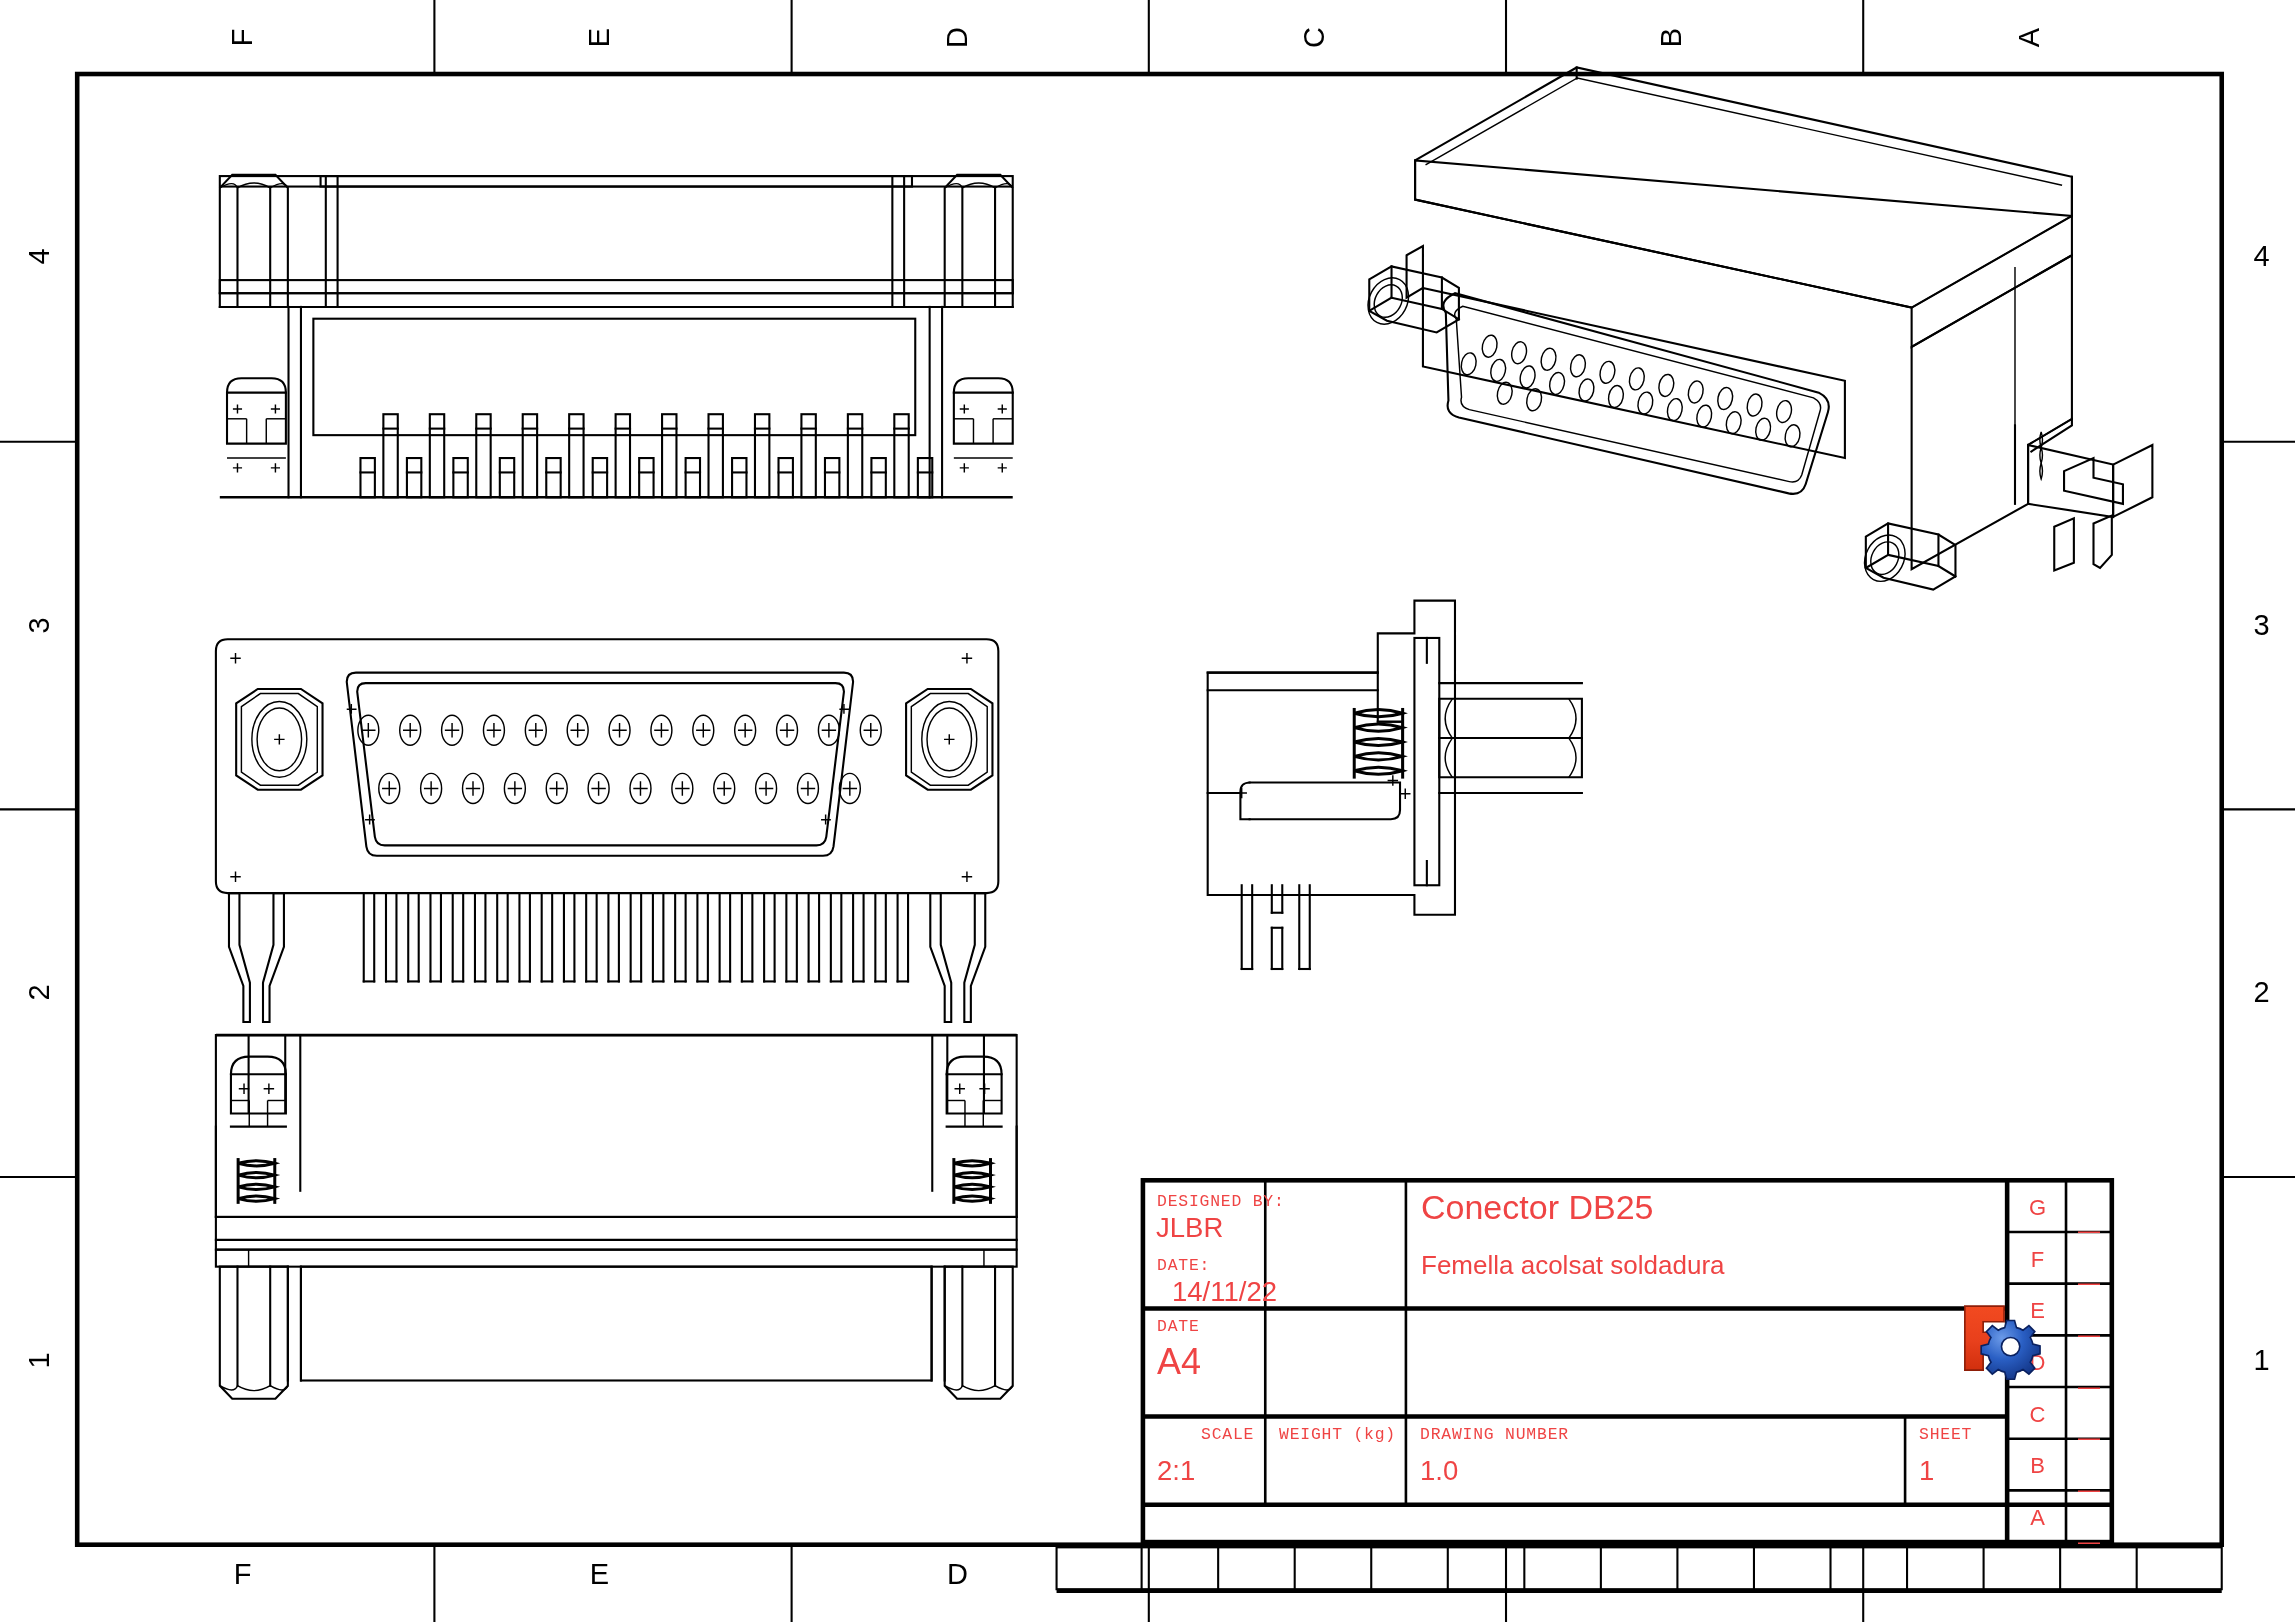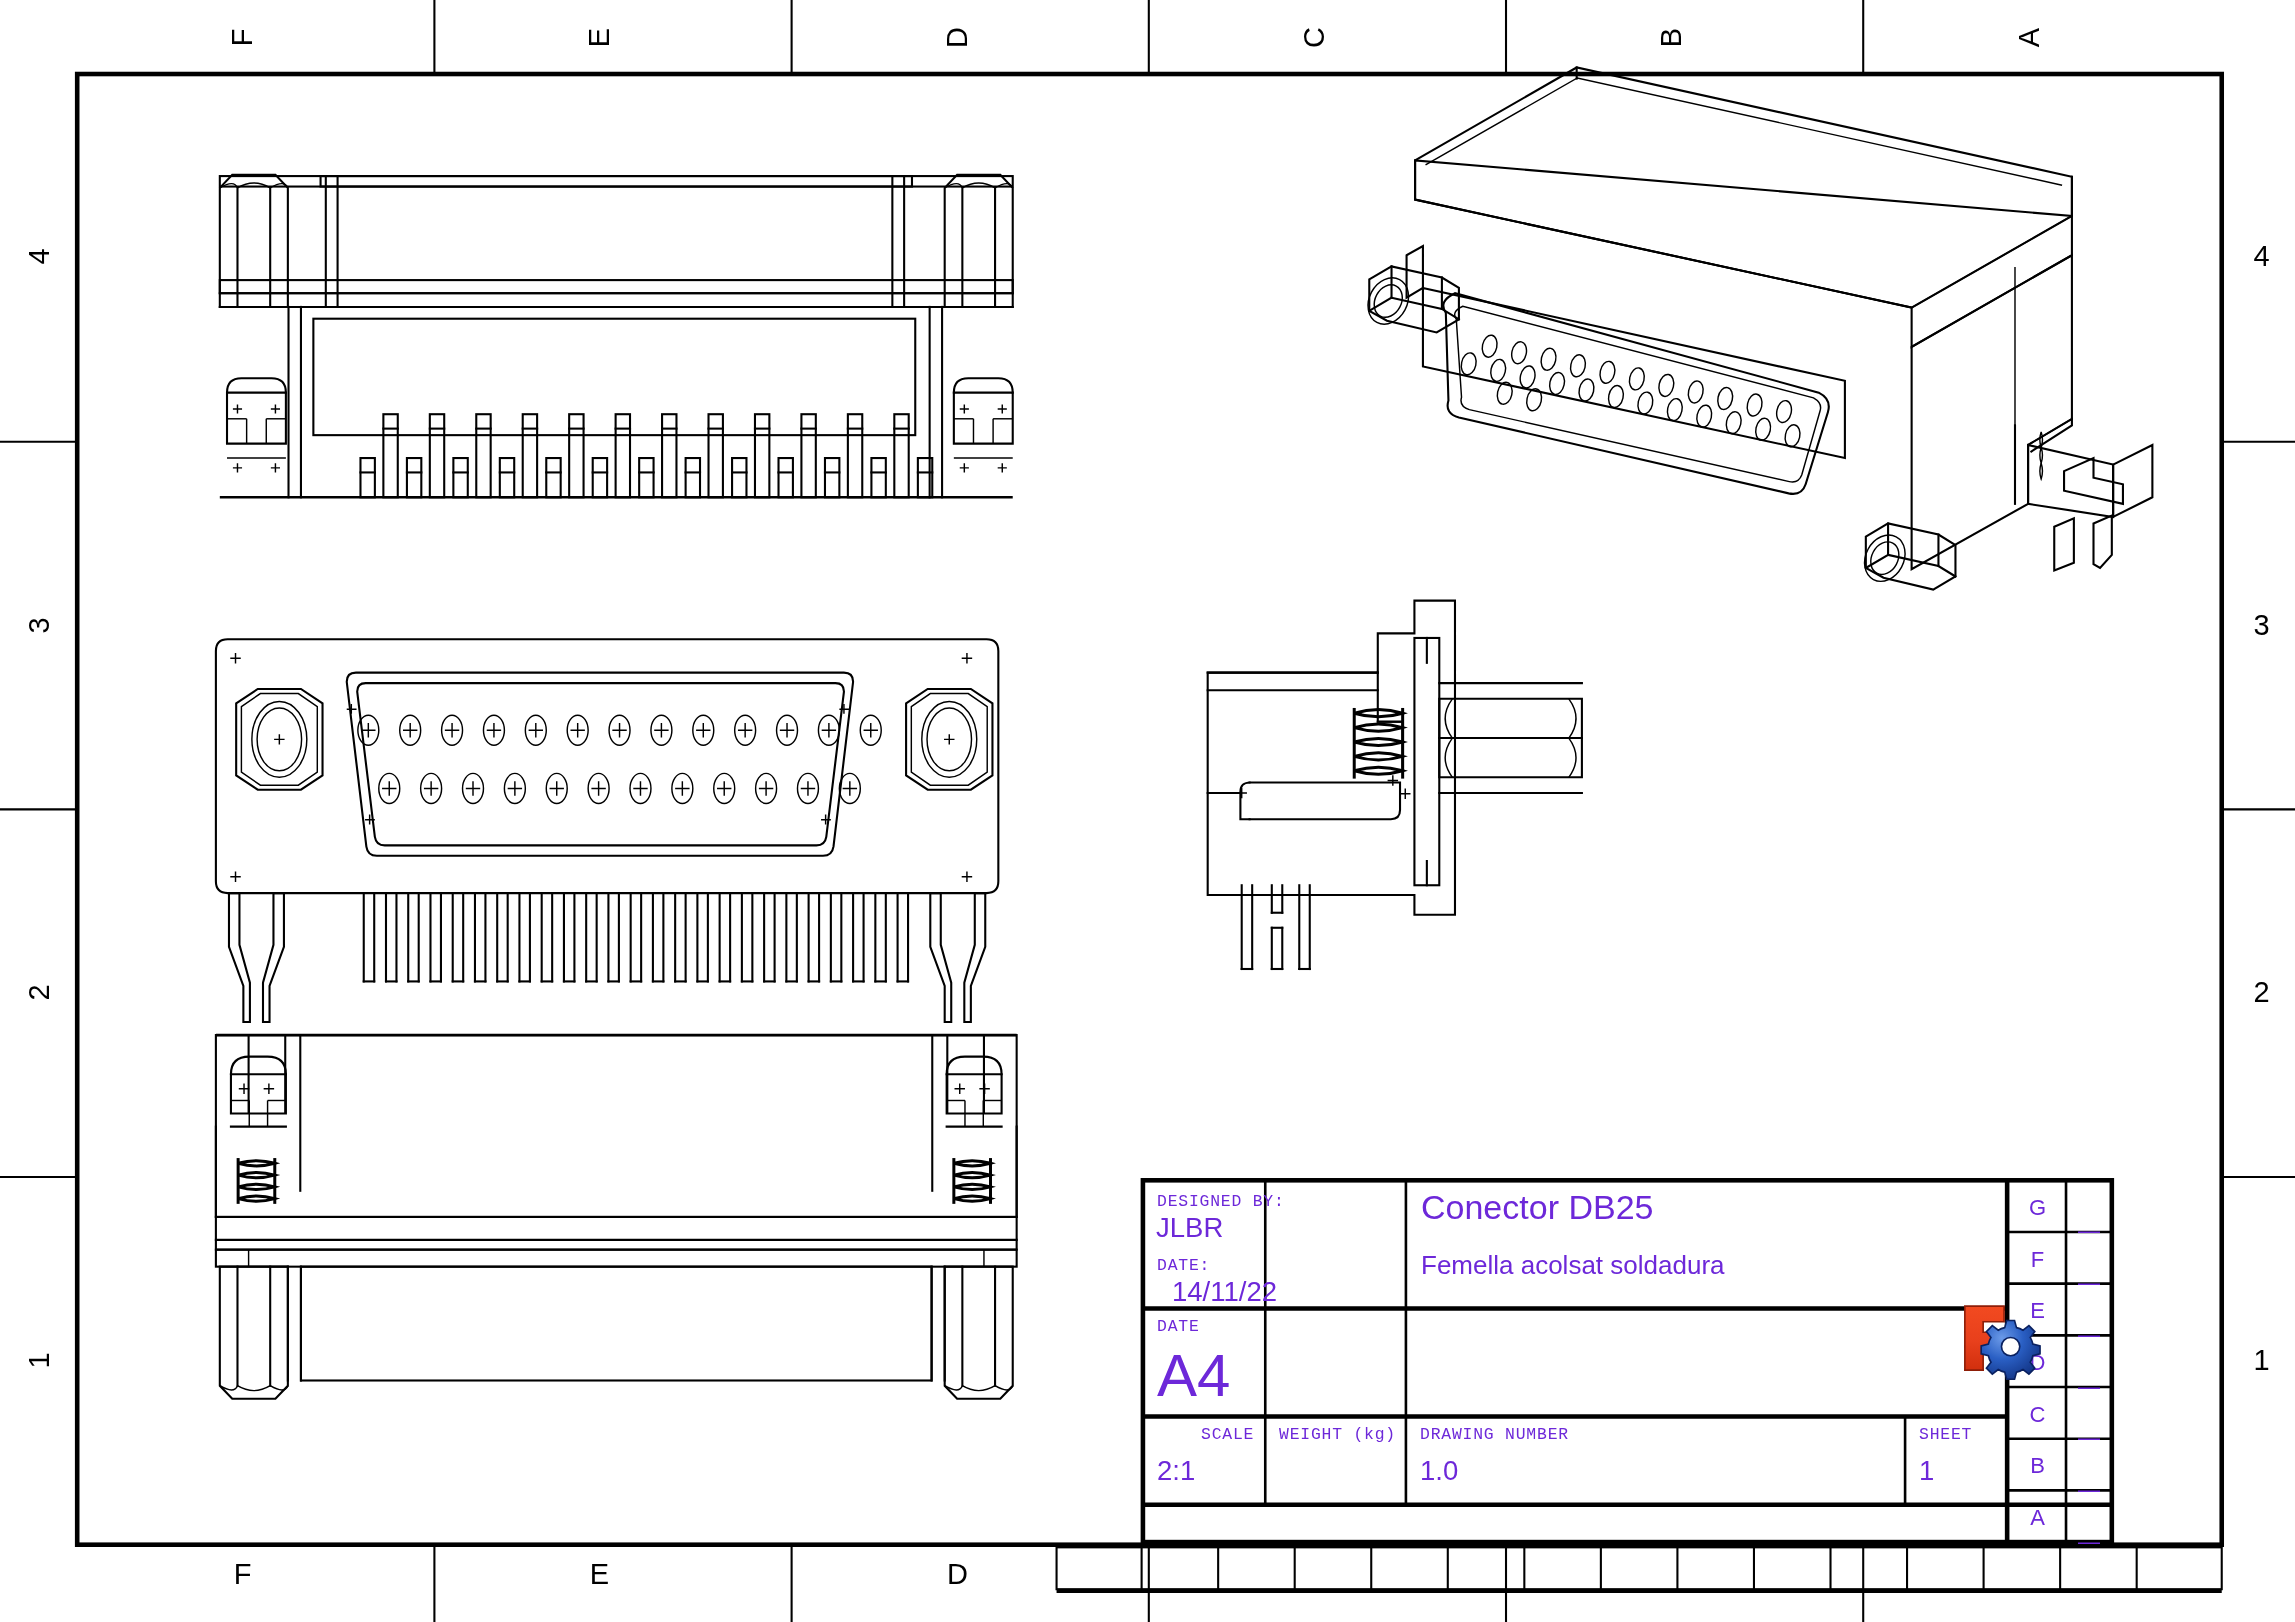--- a/index.html
+++ b/index.html
@@ -20,30 +20,30 @@
     font-family:"Liberation Sans", sans-serif;
     font-size:29px;
     font-weight:400;
     color:#000;
     text-align:center;
     line-height:1;
   }
   .zone.rot{transform:rotate(-90deg);transform-origin:center center;}
 
   
-  .tb{position:absolute;color:#6d28d9;white-space:nowrap;}
+  .tb{position:absolute;color:#ef4444;white-space:nowrap;}
   .tb-lab{
     font-family:"Liberation Mono", monospace;
     font-size:16.4px;
     letter-spacing:0.8px;
   }
   .tb-val{font-family:"Liberation Sans", sans-serif;font-size:27.5px;text-align:center;}
   .tb-title{font-family:"Liberation Sans", sans-serif;font-size:34px;}
   .tb-sub{font-family:"Liberation Sans", sans-serif;font-size:26px;}
-  .tb-size{font-family:"Liberation Sans", sans-serif;font-size:60px;}
+  .tb-size{font-family:"Liberation Sans", sans-serif;font-size:36px;}
   .tb-note{font-family:"Liberation Sans", sans-serif;font-size:17.7px;}
   .rev-l{font-family:"Liberation Sans", sans-serif;font-size:22px;text-align:center;}
   .rev-v{font-family:"Liberation Sans", sans-serif;font-size:22px;text-align:center;}
 
   
   #logo{position:absolute;left:1957px;top:1302px;width:85px;height:82px;}
 </style>
 </head>
 <body>
 

